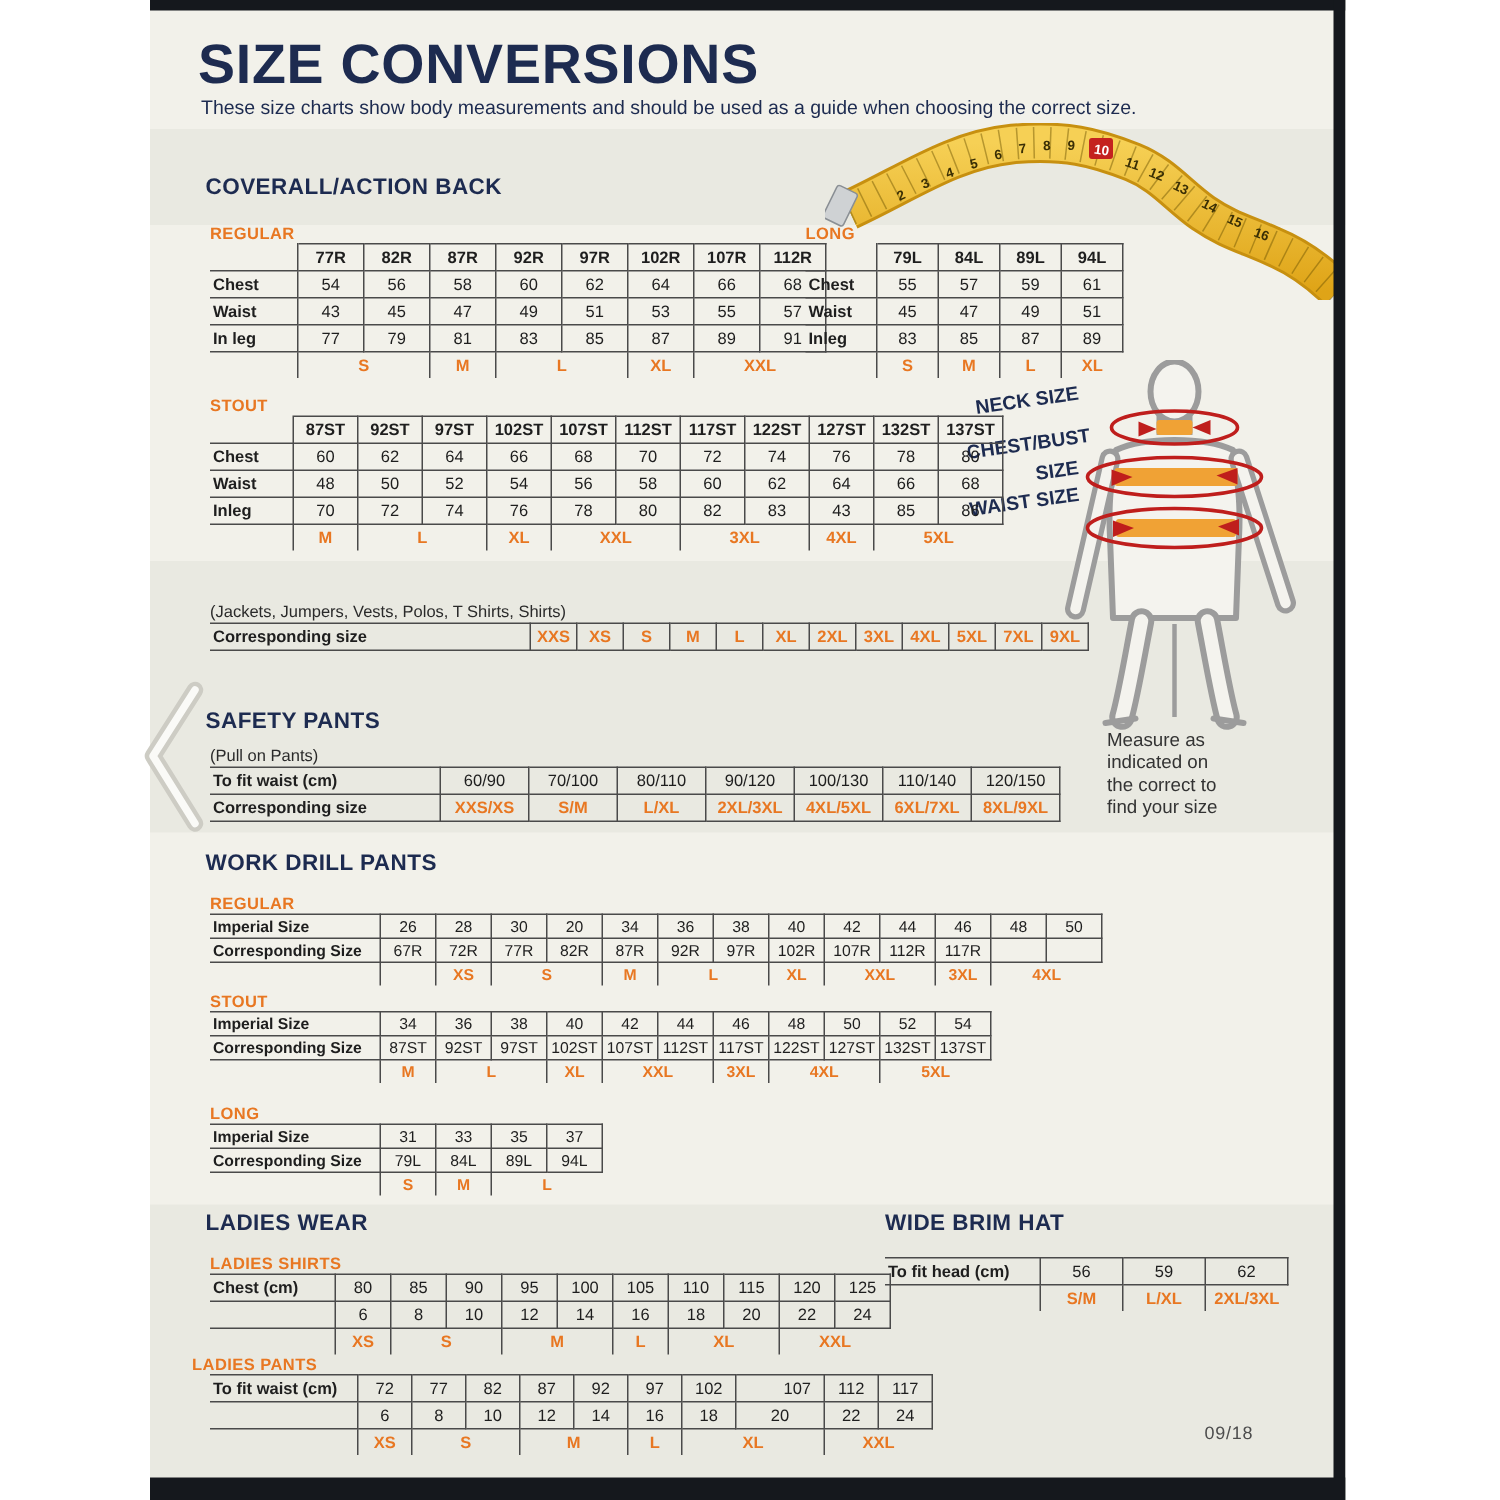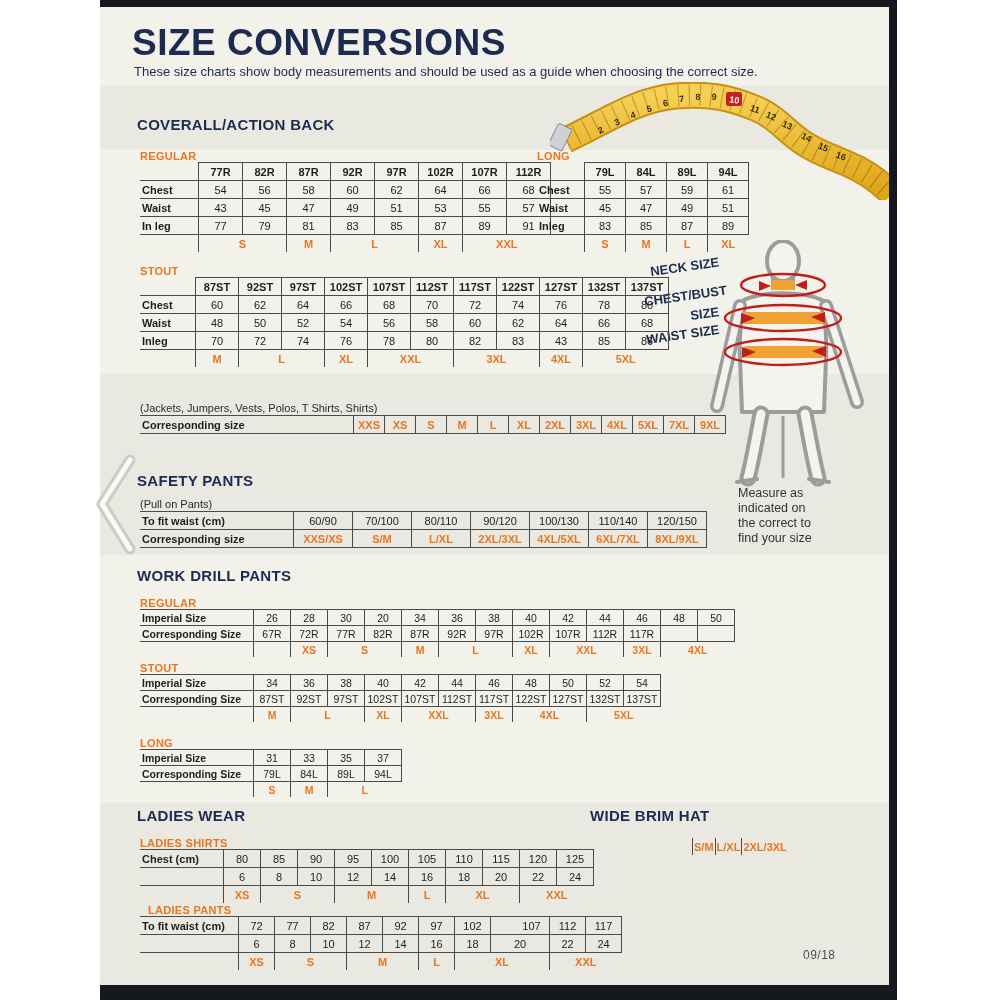--- a/index.html
+++ b/index.html
@@ -475,21 +475,21 @@
               <td class="grp" colspan="2">S</td>
               <td class="grp" colspan="2">M</td>
               <td class="grp" colspan="1">L</td>
               <td class="grp" colspan="2">XL</td>
               <td class="grp" colspan="2">XXL</td>
             </tr>
           </tbody>
         </table>
       </div>
 
-    <div class="abs slabel" style="left:48px;top:904px;text-align:right;">LADIES PANTS</div>
+    <div class="abs slabel" style="left:28px;top:904px;text-align:right;">LADIES PANTS</div>
     <div class="abs tbl" style="left:40px;top:916px;">
         <table class="sz">
           <tbody>
             <tr>
               <td class="lbl" style="width: 95px;">To fit waist (cm)</td>
               <td class="val" style="width: 33px;">72</td>
               <td class="val" style="width: 33px;">77</td>
               <td class="val" style="width: 33px;">82</td>
               <td class="val" style="width: 33px;">87</td>
               <td class="val" style="width: 33px;">92</td>
@@ -522,20 +522,26 @@
               <td class="grp" colspan="2">XXL</td>
             </tr>
           </tbody>
         </table>
       </div>
 
     <div class="abs sech" style="left:490px;top:807px;">WIDE BRIM HAT</div>
     <div class="abs tbl" style="left:490px;top:838px;">
         <table class="sz">
           <tbody>
+            <tr>
+              <td class="lbl" style="width: 100px;">To fit head (cm)</td>
+              <td class="val" style="width: 52px;">56</td>
+              <td class="val" style="width: 52px;">59</td>
+              <td class="val" style="width: 52px;">62</td>
+            </tr>
             <tr>
               <td class="sp" style="width: 100px;"></td>
               <td class="grp" colspan="1">S/M</td>
               <td class="grp" colspan="1">L/XL</td>
               <td class="grp" colspan="1">2XL/3XL</td>
             </tr>
           </tbody>
         </table>
       </div>
 

